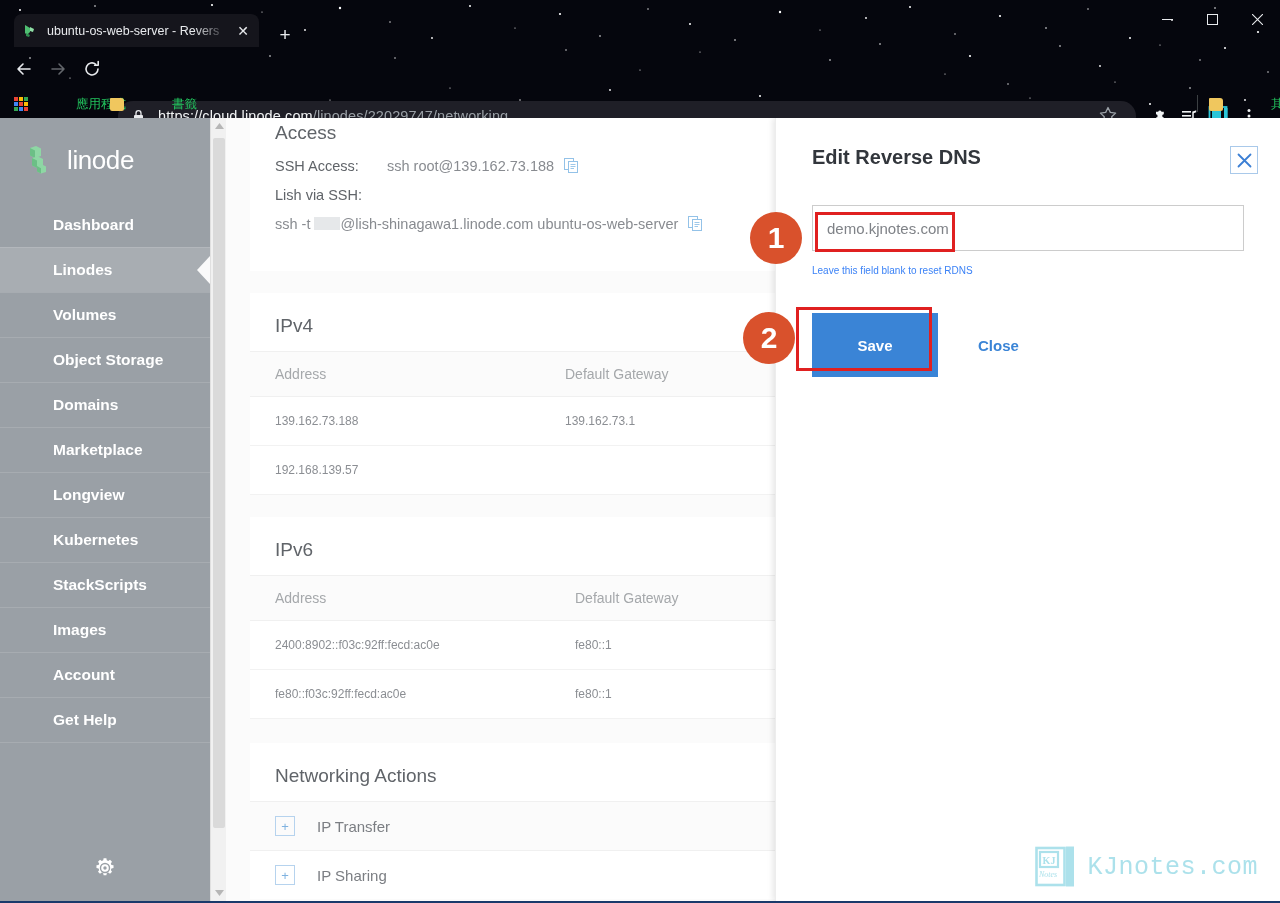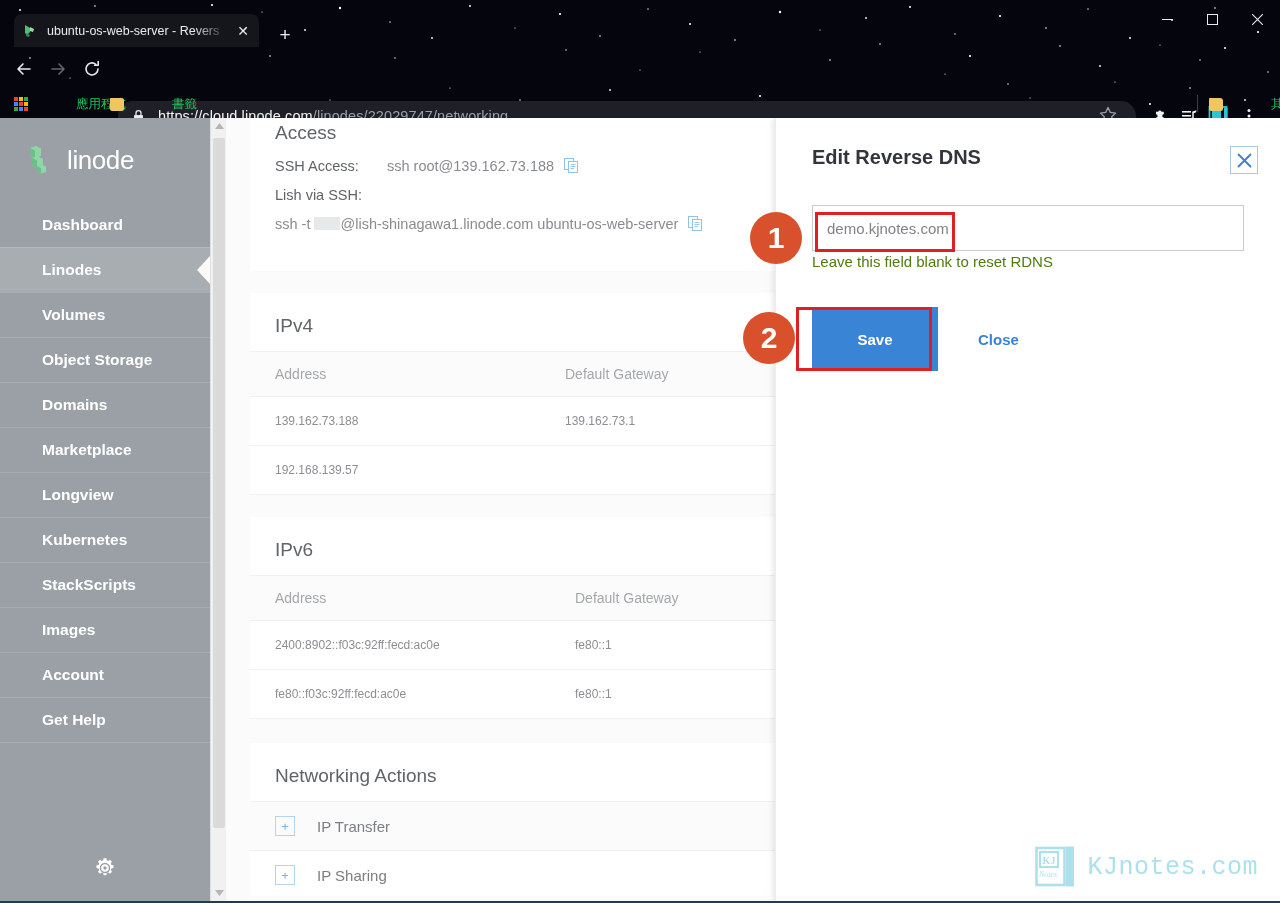--- a/index.html
+++ b/index.html
@@ -140,21 +140,21 @@
   .logo-row {
     height: 84px; display: flex; align-items: center;
     padding-left: 28px;
   }
   .logo-mark { width: 30px; height: 32px; margin-right: 9px; }
   .logo-text { color: #fff; font-size: 26px; letter-spacing: -0.4px; font-weight: 400; }
   .nav-item {
     position: relative;
     height: 45px;
     display: flex; align-items: center;
-    padding-left: 42px;
+    padding-left: 53px;
     color: #ffffff;
     font-size: 15.5px;
     font-weight: 700;
     border-top: 1px solid rgba(255,255,255,0.13);
     box-sizing: border-box;
   }
   .nav-item.first { border-top: none; }
   .nav-item.active { background: #a8adb2; }
   .nav-item.active .notch {
     position: absolute; right: -1px; top: 50%;
@@ -274,21 +274,21 @@
     margin-top: 31px;
     height: 46px;
     border: 1px solid #ccc;
     display: flex; align-items: center;
     padding: 0 14px;
     font-size: 15px;
     color: #7f8287;
     background: #fff;
     box-sizing: border-box;
   }
-  .helper { font-size: 15px; color: #4d7c0f; margin-top: 2px; }
+  .helper { font-size: 10px; color: #3b82f6; margin-top: 14px; }
   .btn-row { margin-top: 37px; display: flex; align-items: center; }
   .btn-save {
     background: #3a84d6;
     color: #fff;
     font-size: 15px; font-weight: 700;
     width: 126px; height: 64px;
     border: none;
     display: flex; align-items: center; justify-content: center;
     font-family: inherit;
     box-sizing: border-box;

